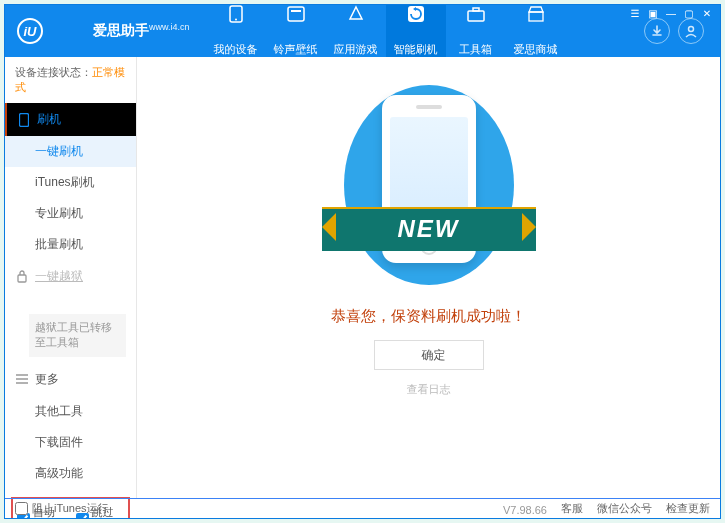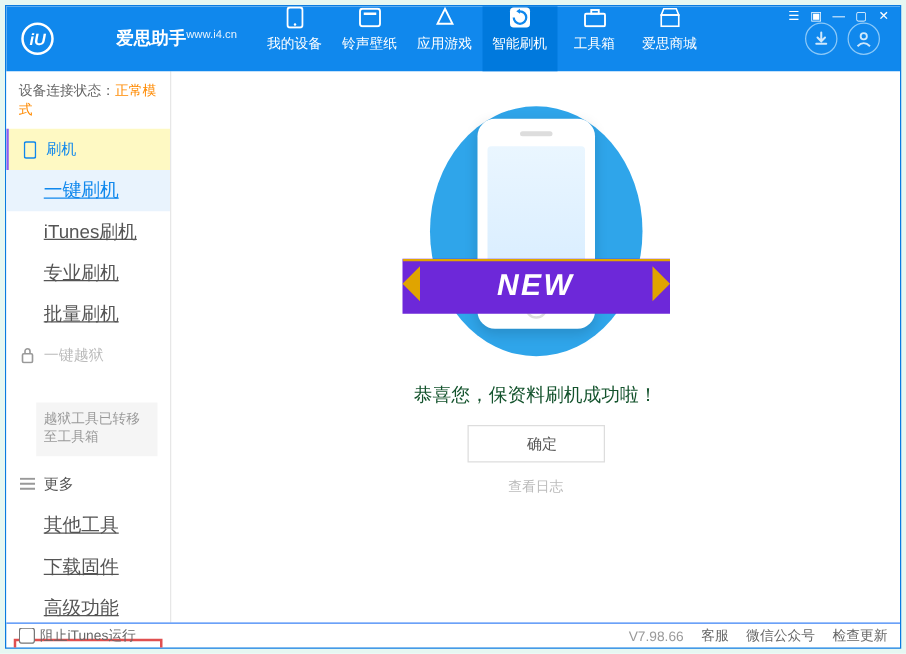--- a/index.html
+++ b/index.html
@@ -5,54 +5,54 @@
 * { margin: 0; padding: 0; box-sizing: border-box; }
 body { font-family: "Microsoft YaHei", sans-serif; font-size: 12px; color: #333; background: #e6f7f2; padding: 4px; }
 .window { width: 717px; height: 515px; background: #fff; border: 1px solid #0a7be0; display: flex; flex-direction: column; overflow: hidden; }
 .titlebar { height: 52px; background: #1088ed; color: #fff; display: flex; align-items: center; padding: 0 8px 0 12px; position: relative; }
 .logo-block { display: flex; align-items: center; gap: 6px; min-width: 110px; }
 .logo-icon { width: 26px; height: 26px; border: 2px solid #fff; border-radius: 50%; display: flex; align-items: center; justify-content: center; font-weight: bold; font-size: 13px; font-style: italic; }
 .logo-text { display: flex; flex-direction: row; line-height: 1.1; margin-left: 44px; }
 .logo-text .brand { font-size: 14px; font-weight: bold; }
 .logo-text .url { font-size: 9px; opacity: .9; }
 .nav { display: flex; height: 100%; margin-left: 16px; }
-.nav-item { width: 60px; display: flex; flex-direction: column; align-items: center; justify-content: flex-start; gap: 4px; cursor: pointer; font-size: 11px; }
+.nav-item { width: 60px; display: flex; flex-direction: column; align-items: center; justify-content: space-between; gap: 4px; cursor: pointer; font-size: 11px; }
 .nav-item.active { background: #0079dd; }
 .nav-item .ni { width: 18px; height: 18px; display: flex; align-items: center; justify-content: center; }
 .win-controls { position: absolute; top: 2px; right: 6px; display: flex; gap: 4px; font-size: 10px; }
 .win-controls span { width: 14px; height: 12px; display: flex; align-items: center; justify-content: center; cursor: pointer; }
 .right-circles { margin-left: auto; display: flex; gap: 8px; padding-right: 8px;}
 .circle-btn { width: 26px; height: 26px; border: 1.5px solid #8cc9f8; border-radius: 50%; display: flex; align-items: center; justify-content: center; color: #cfe8fc; cursor: pointer; }
 .body { flex: 1; display: flex; min-height: 0; }
 .sidebar { width: 132px; border-right: 1px solid #e7e7e7; display: flex; flex-direction: column; background: #fff; }
 .conn { padding: 8px 10px; font-size: 11px; color: #666; }
 .conn b { color: #ff8a00; font-weight: normal; }
 .section-head { display: flex; align-items: center; gap: 6px; padding: 8px 10px; color: #555; font-size: 12px; cursor: pointer; }
-.section-head.active { color: #1088ed; border-left: 2px solid #8b5cf6; background: #fef9c3; }
+.section-head.active { color: #1088ed; border-left: 2px solid #c2410c; background: #000000; }
 .section-head .hi { width: 14px; height: 14px; display: flex; align-items: center; justify-content: center; color: #999; }
 .section-head.active .hi { color: #1088ed; }
-.section-head.locked { color: #bbb; }
-.sub-item { padding: 7px 10px 7px 30px; font-size: 15px; color: #555; cursor: pointer; text-decoration: underline; }
+.section-head.locked { color: #bbb; text-decoration: underline; }
+.sub-item { padding: 7px 10px 7px 30px; font-size: 12px; color: #555; cursor: pointer; }
 .sub-item.active { background: #e9f3fd; color: #1088ed; }
 .note-box { margin: 21px 10px 6px 24px; background: #f5f5f5; color: #999; font-size: 11px; padding: 6px 6px; line-height: 1.4; cursor: pointer;}
 .spacer { flex: 1; min-height:4px;}
 .checks { border: 2px solid #e05050; margin: 4px 6px; padding: 6px 4px; display: flex; gap: 10px; }
 .chk { display: flex; align-items: center; gap: 3px; font-size: 11px; color: #555; cursor: pointer; }
 .chk input { accent-color: #1088ed; }
 .main { flex: 1; display: flex; flex-direction: column; align-items: center; justify-content: flex-start; padding-top: 28px; position: relative; }
 .phone-illus { width: 170px; height: 200px; position: relative; background: #2fa5ea; border-radius: 50%; display:flex; align-items:center; justify-content:center; }
 .phone-illus .phone { width: 94px; height: 168px; background: #fff; border-radius: 14px; box-shadow: 0 4px 10px rgba(0,0,0,.15); position: relative; top: -6px; }
 .phone-illus .phone::before { content:""; position:absolute; top:10px; left:50%; transform:translateX(-50%); width:26px; height:4px; background:#ddd; border-radius:3px;}
 .phone-illus .phone::after { content:""; position:absolute; bottom:8px; left:50%; transform:translateX(-50%); width:14px; height:14px; border:2px solid #ddd; border-radius:50%;}
 .phone-illus .screen { position:absolute; top:22px; left:8px; right:8px; bottom:28px; background:linear-gradient(#eaf6ff,#d6ecff); border-radius:3px;}
-.ribbon { position: absolute; bottom: 34px; left: -22px; right: -22px; height: 44px; background: #6d28d9; display: flex; align-items: center; justify-content: center; font-weight: 900; font-size: 24px; color: #fff; letter-spacing: 2px; font-style: italic; box-shadow: 0 2px 0 #e0a400 inset; }
+.ribbon { position: absolute; bottom: 34px; left: -22px; right: -22px; height: 44px; background: #0f766e; display: flex; align-items: center; justify-content: center; font-weight: 900; font-size: 24px; color: #fff; letter-spacing: 2px; font-style: italic; box-shadow: 0 2px 0 #e0a400 inset; }
 .ribbon::before, .ribbon::after { content:""; position:absolute; top:6px; width:0; height:0; border:14px solid transparent; }
 .ribbon::before { left:-14px; border-right-color:#e0a400; }
 .ribbon::after { right:-14px; border-left-color:#e0a400; }
-.success-text { margin-top: 22px; font-size: 15px; color: #14532d; }
+.success-text { margin-top: 22px; font-size: 15px; color: #c2410c; }
 .ok-btn { margin-top: 14px; width: 110px; height: 30px; border: 1px solid #ddd; background: #fff; cursor: pointer; color: #555; font-size: 12px; padding-left: 10px; }
 .log-link { margin-top: 12px; font-size: 11px; color: #bbb; cursor: pointer; }
 .footer { height: 20px; border-top: 1px solid #3b82f6; display: flex; align-items: center; padding: 0 10px; font-size: 11px; color: #666; }
 .footer .f-chk { display: flex; align-items: center; gap: 4px; cursor:pointer;}
 .footer .f-right { margin-left: auto; display: flex; gap: 14px; align-items: flex-end; }
 .footer .f-link { cursor: pointer; }
 .ver { color: #999; }
 svg { display:block; }
 </style>
 </head>

